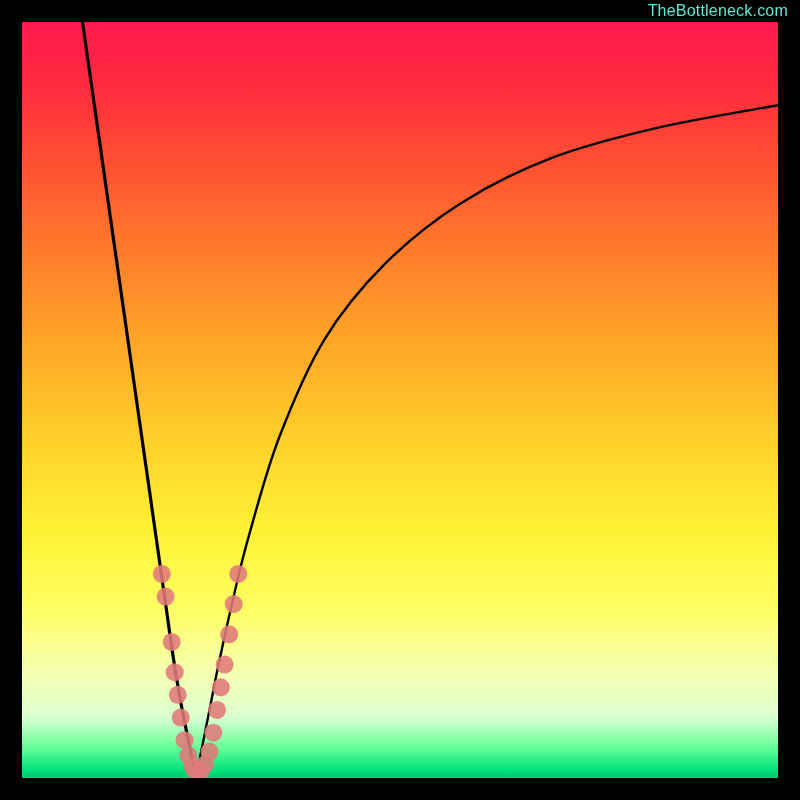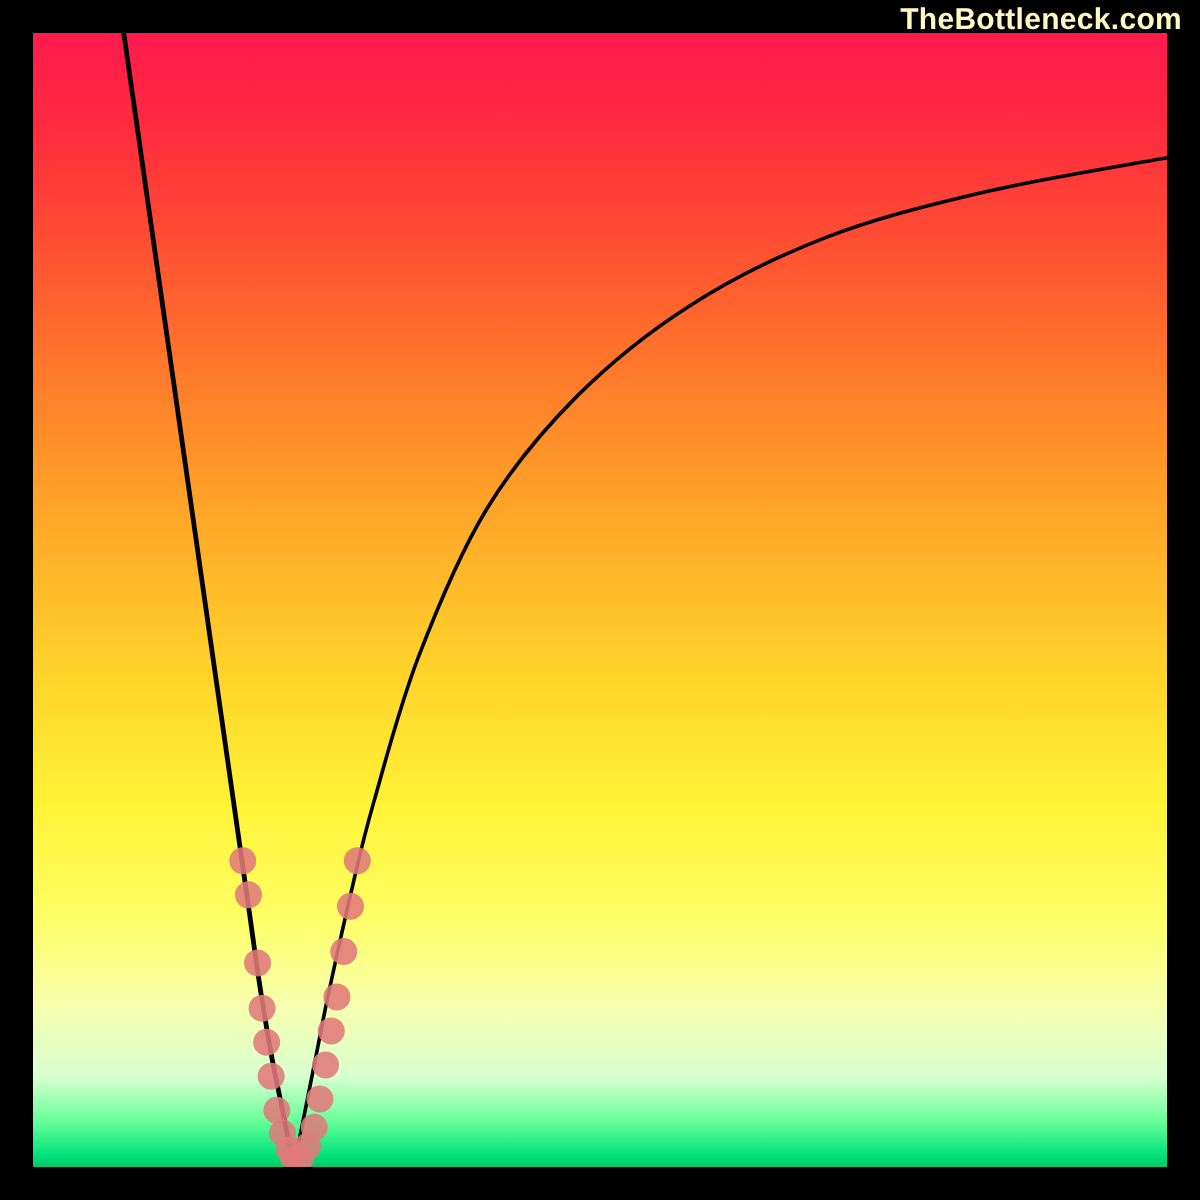--- a/index.html
+++ b/index.html
@@ -43,23 +43,23 @@
     position: absolute;
     left: 0;
     top: 0;
     width: 756px;
     height: 756px;
   }
   .watermark {
     position: absolute;
     top: 2px;
     right: 12px;
-    font-size: 20px;
-    font-weight: 700;
-    color: #fef9c3;
+    font-size: 16px;
+    font-weight: 400;
+    color: #5eead4;
     letter-spacing: 0.2px;
     user-select: none;
   }
 </style>
 </head>
 <body>
 
 <div class="frame">
   <div class="plot-area">
     <svg class="plot-svg" viewBox="0 0 756 756">

